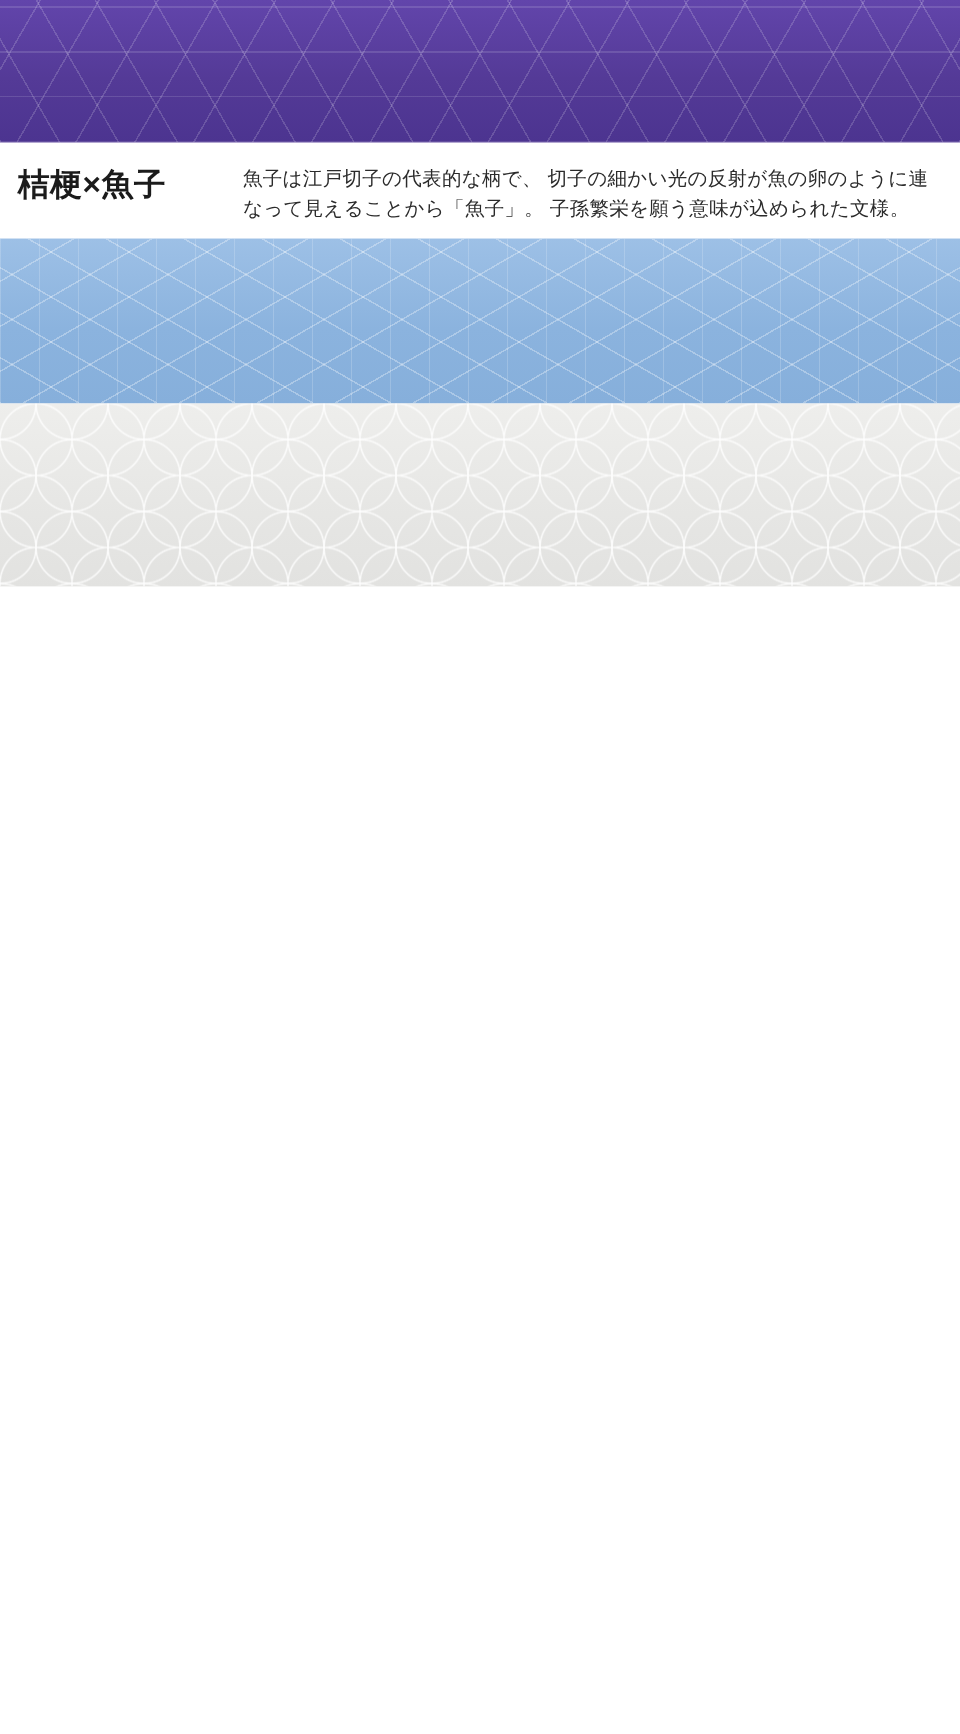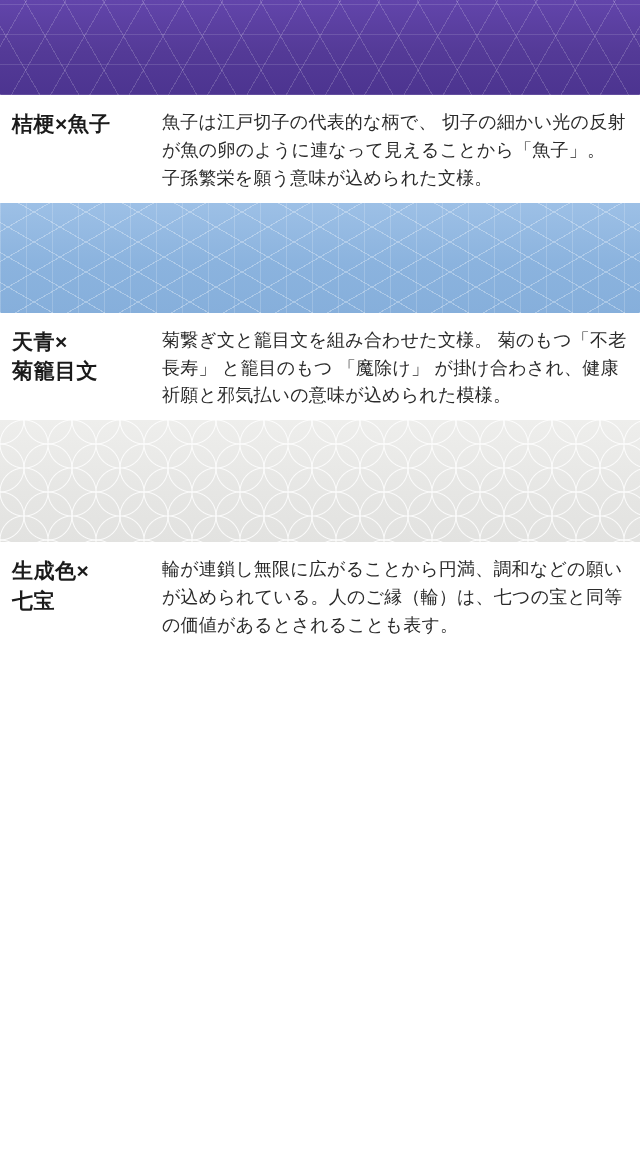--- a/index.html
+++ b/index.html
@@ -45,21 +45,21 @@
     flex: 0 0 150px;
     font-size: 21px;
     font-weight: bold;
     line-height: 1.42;
     letter-spacing: 0.5px;
     color: #1b1b1b;
     white-space: pre-line;
   }
   .text {
     flex: 1 1 auto;
-    font-size: 18px;
+    font-size: 13px;
     line-height: 1.55;
     color: #2b2b2b;
     letter-spacing: 0.2px;
   }
 
   
   .sw-1 { height: 95px; }
   .sw-2 { height: 115px; }
   .sw-3 { height: 110px; }
   .sw-4 { height: 122px; }
@@ -117,31 +117,21 @@
       <div class="name">桔梗×魚子</div>
       <div class="text">魚子は江戸切子の代表的な柄で、 切子の細かい光の反射が魚の卵のように連なって見えることから「魚子」。 子孫繁栄を願う意味が込められた文様。</div>
     </div>
   </div>
 
 
   <div class="entry">
     <div class="swatch sw-3">
       <div class="pattern pat-blue"></div>
     </div>
-    <div class="desc">
-      <div class="name">天青×
-菊籠目文</div>
-      <div class="text">菊繋ぎ文と籠目文を組み合わせた文様。 菊のもつ「不老長寿」 と籠目のもつ 「魔除け」 が掛け合わされ、健康祈願と邪気払いの意味が込められた模様。</div>
-    </div>
   </div>
 
   <div class="entry">
     <div class="swatch sw-4">
       <div class="pattern pat-white"></div>
     </div>
-    <div class="desc">
-      <div class="name">生成色×
-七宝</div>
-      <div class="text">輪が連鎖し無限に広がることから円満、調和などの願いが込められている。人のご縁（輪）は、七つの宝と同等の価値があるとされることも表す。</div>
-    </div>
   </div>
 
 </div>
 
 </body></html>

